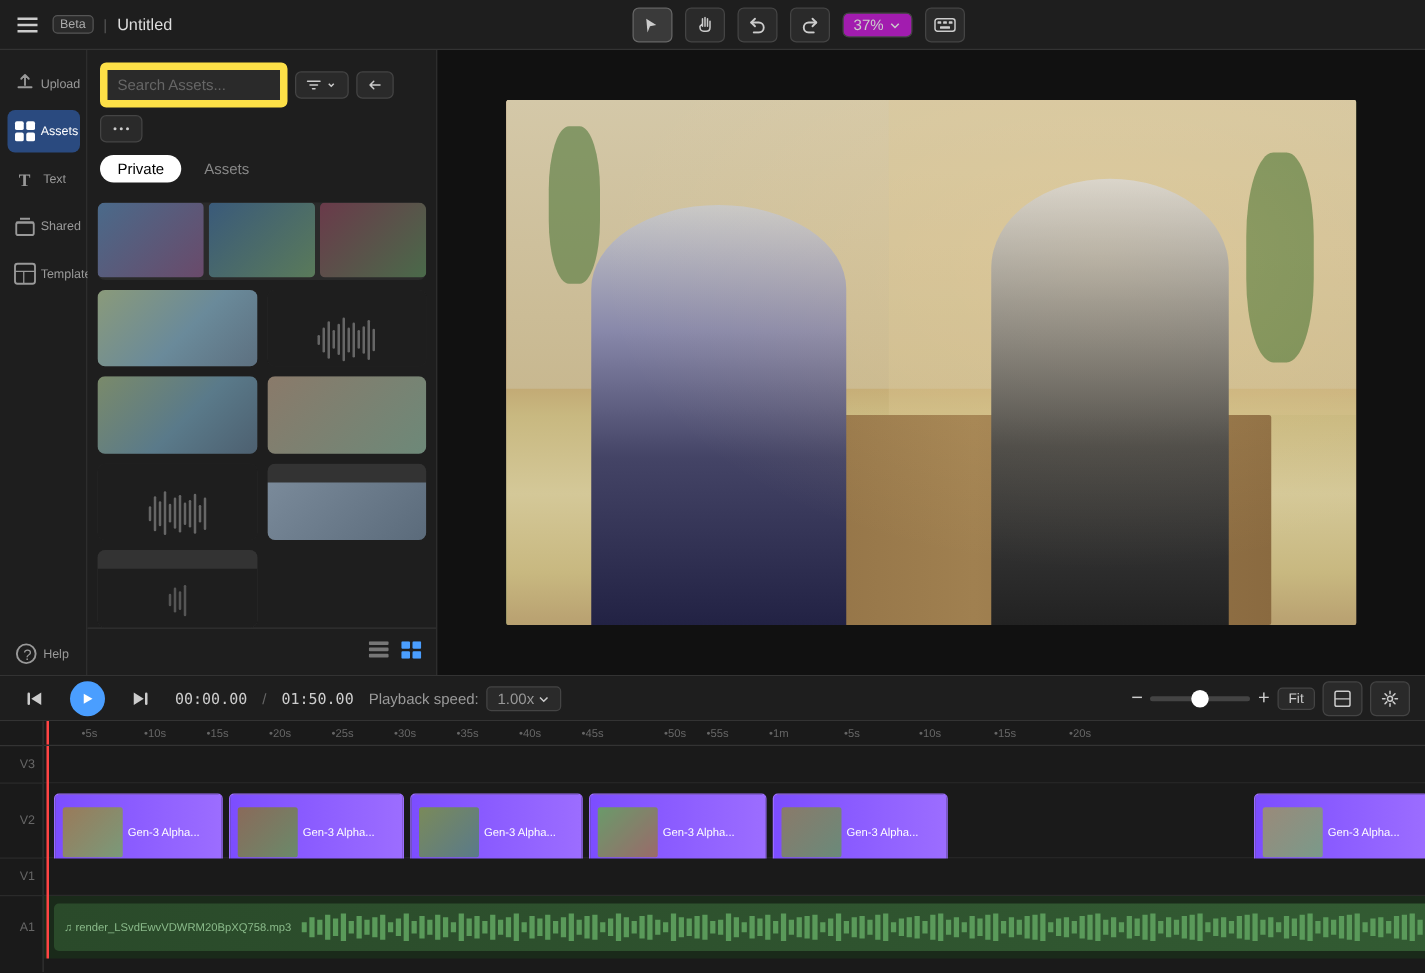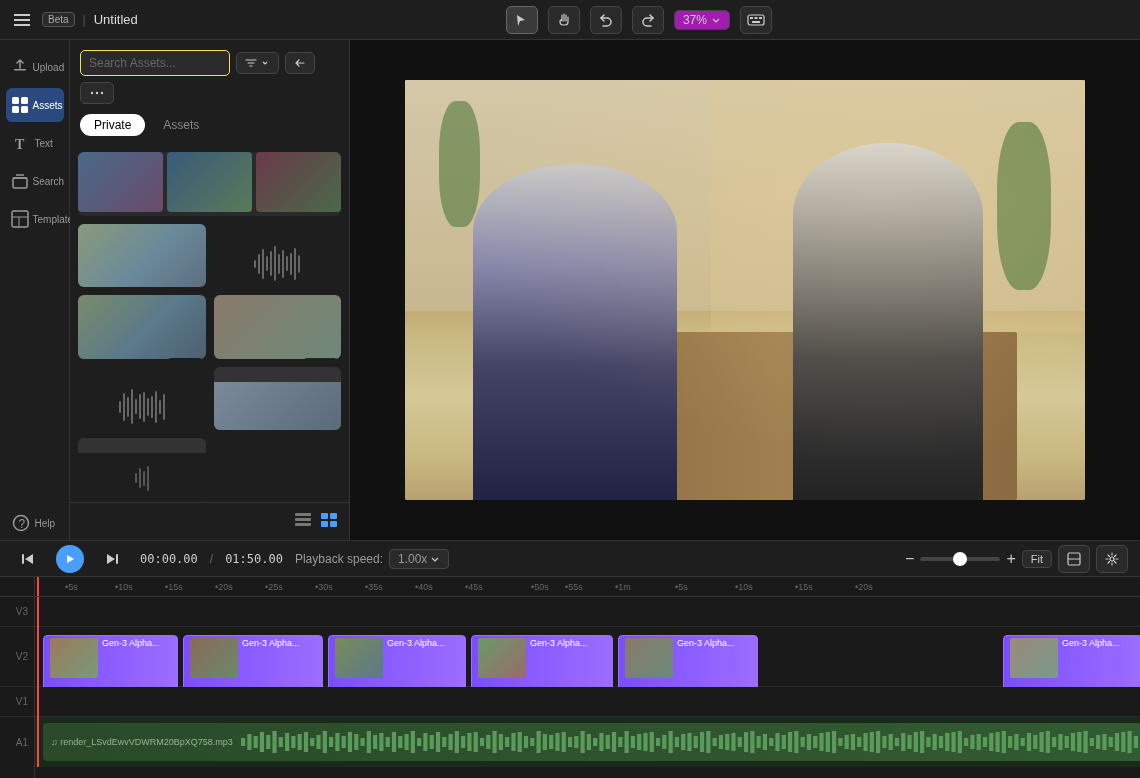--- a/index.html
+++ b/index.html
@@ -24,21 +24,21 @@
     
     .sidebar-icons { width: 70px; background: #1e1e1e; border-right: 1px solid #333; display: flex; flex-direction: column; align-items: center; padding-top: 10px; gap: 4px; }
     .sidebar-icon-item { display: flex; flex-direction: row; align-items: center; gap: 3px; padding: 6px 4px; border-radius: 6px; cursor: pointer; width: 58px; color: #999; font-size: 10px; }
     .sidebar-icon-item.active { background: #2a4a7f; color: #fff; }
     .icon-shape { width: 22px; height: 22px; display: flex; align-items: center; justify-content: center; }
     .help-item { margin-top: auto; }
 
     
     .assets-panel { width: 280px; background: #1e1e1e; border-right: 1px solid #333; display: flex; flex-direction: column; }
     .assets-search-area { padding: 10px; display: flex; align-items: center; gap: 6px; flex-wrap: wrap; }
-    .search-input { background: #2a2a2a; border: 1px solid #fde047; border-radius: 5px; padding: 5px 8px; color: #ccc; font-size: 12px; width: 150px; outline: none; }
+    .search-input { background: #2a2a2a; border: 6px solid #fde047; border-radius: 5px; padding: 5px 8px; color: #ccc; font-size: 12px; width: 150px; outline: none; }
     .search-input::placeholder { color: #666; }
     .filter-btn { background: #2a2a2a; border: 1px solid #444; border-radius: 5px; padding: 4px 8px; cursor: pointer; color: #ccc; display: flex; align-items: center; gap: 3px; font-size: 11px; }
     .tabs-row { display: flex; padding: 0 10px 8px; gap: 4px; }
     .tab-btn { padding: 4px 14px; border-radius: 20px; border: none; cursor: pointer; font-size: 12px; }
     .tab-btn.active { background: #fff; color: #000; }
     .tab-btn.inactive { background: transparent; color: #888; }
     .assets-grid { flex: 1; overflow-y: auto; padding: 8px 8px 0; display: grid; grid-template-columns: 1fr 1fr; gap: 8px; align-content: start; }
     .asset-item { position: relative; border-radius: 6px; overflow: hidden; background: #2a2a2a; cursor: pointer; }
     .asset-thumb-img { width: 100%; height: 80px; background: #333; display: flex; align-items: center; justify-content: center; }
     .asset-label { padding: 3px 6px 4px; font-size: 10px; color: #bbb; display: flex; align-items: center; justify-content: space-between; }
@@ -60,21 +60,21 @@
     .time-sep { color: #666; }
     .playback-speed { display: flex; align-items: center; gap: 6px; margin-left: auto; font-size: 12px; color: #999; }
     .speed-value { background: #2a2a2a; border: 1px solid #444; border-radius: 4px; padding: 2px 8px; cursor: pointer; display: flex; align-items: center; gap: 3px; }
     .zoom-right { display: flex; align-items: center; gap: 6px; }
     .zoom-bar { width: 80px; height: 4px; background: #444; border-radius: 2px; position: relative; }
     .zoom-handle { width: 14px; height: 14px; background: #fff; border-radius: 50%; position: absolute; top: -5px; left: 50%; transform: translateX(-50%); }
     .fit-btn { background: #2a2a2a; border: 1px solid #444; border-radius: 4px; padding: 2px 8px; font-size: 11px; cursor: pointer; color: #ccc; }
 
     
     .timeline { flex: 1; display: flex; overflow: hidden; }
-    .timeline-clip { height: 61px; border-radius: 4px; position: absolute; display: flex; align-items: flex-start; padding: 2px 6px; font-size: 9px; color: #fff; overflow: hidden; cursor: pointer; }
+    .timeline-clip { height: 61px; border-radius: 4px; position: absolute; display: flex; align-items: center; padding: 2px 6px; font-size: 9px; color: #fff; overflow: hidden; cursor: pointer; }
     .clip-purple { background: linear-gradient(90deg, #7c4dff, #9c6dff); border: 1px solid #9c6dff; }
     .clip-dark { background: #2a2a2a; border: 1px solid #444; }
 
     
     ::-webkit-scrollbar { width: 4px; height: 4px; }
     ::-webkit-scrollbar-track { background: #1a1a1a; }
     ::-webkit-scrollbar-thumb { background: #444; border-radius: 2px; }
   </style>
 </head>
 <body>
@@ -163,21 +163,21 @@
       <span>Text</span>
     </div>
     <div class="sidebar-icon-item">
       <div class="icon-shape">
         <svg width="20" height="20" viewBox="0 0 20 20">
             <rect x="3" y="7" width="14" height="10" rx="1.5" stroke="#999" stroke-width="1.5" fill="none"></rect>
             <line x1="3" y1="7" x2="17" y2="7" stroke="#999" stroke-width="1.5"></line>
             <line x1="6" y1="4" x2="14" y2="4" stroke="#999" stroke-width="1.5"></line>
           </svg>
       </div>
-      <span>Search</span>
+      <span>Shared</span>
     </div>
     <div class="sidebar-icon-item">
       <div class="icon-shape">
         <svg width="20" height="20" viewBox="0 0 20 20">
             <rect x="2" y="2" width="16" height="16" rx="2" stroke="#999" stroke-width="1.5" fill="none"></rect>
             <line x1="2" y1="8" x2="18" y2="8" stroke="#999" stroke-width="1"></line>
             <line x1="9" y1="8" x2="9" y2="18" stroke="#999" stroke-width="1"></line>
           </svg>
       </div>
       <span>Templates</span>

